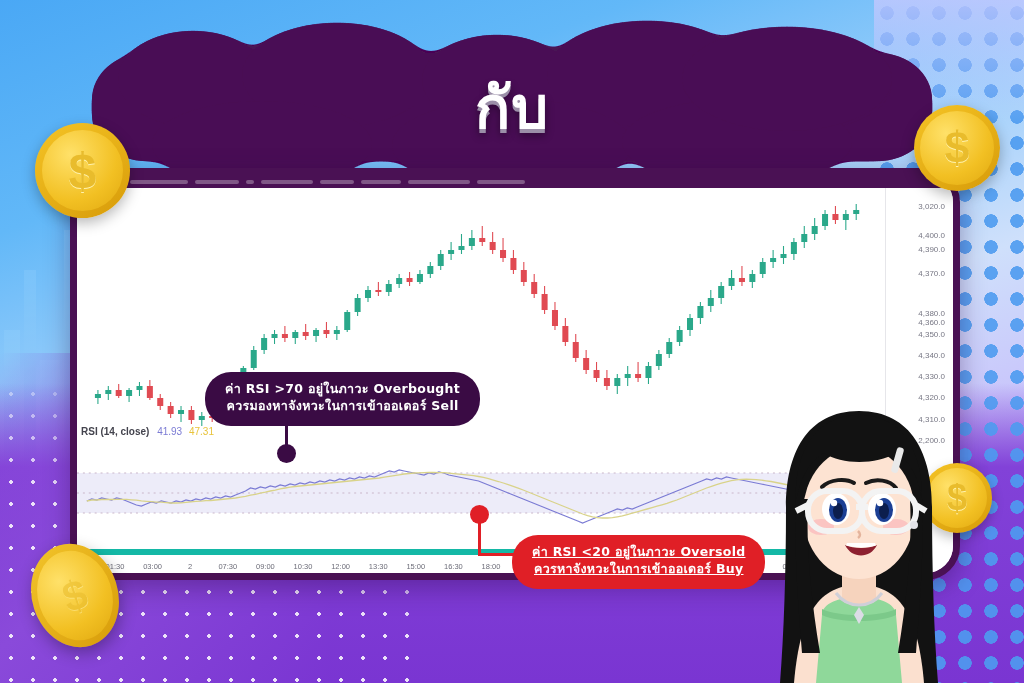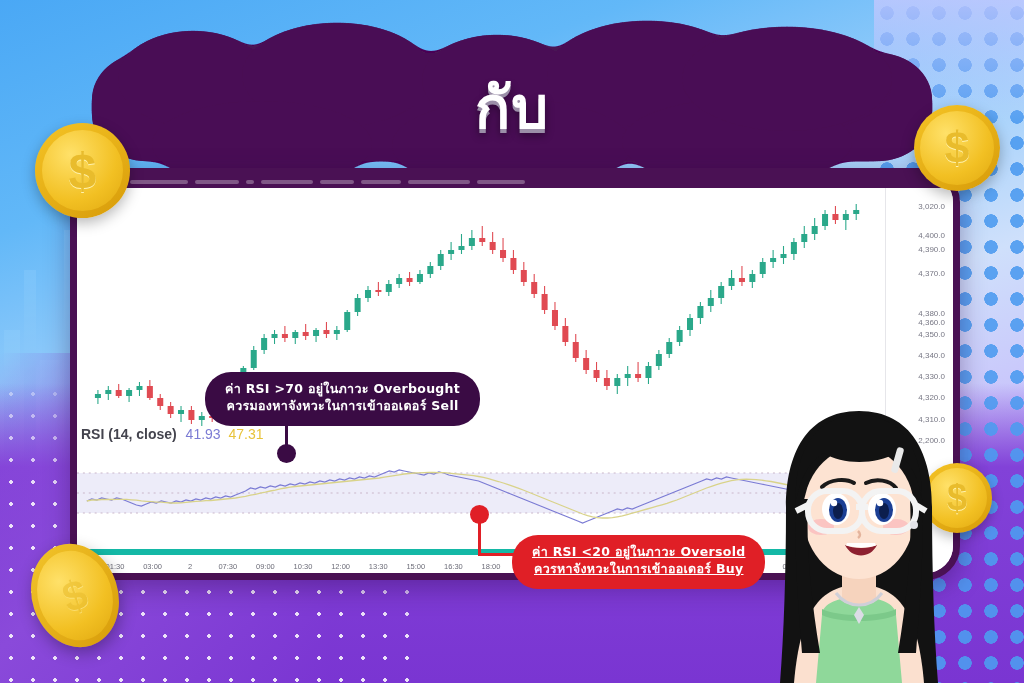--- a/index.html
+++ b/index.html
@@ -130,21 +130,21 @@
   #rsi-pane   { position:absolute; left:0; right:0; top:250px; height:110px; }
   #time-axis  { position:absolute; left:0; right:0; bottom:0; height:24px;
                 border-top:6px solid #14b8a6; }
   #time-axis .tick {
     position:absolute; top:7px; font-size:7.5px; color:#6c6c78;
     transform:translateX(-50%);
   }
 
   
   #rsi-legend {
-    position:absolute; left:4px; top:-12px; font-size:14px;
+    position:absolute; left:4px; top:-12px; font-size:10px;
     white-space:nowrap; z-index:5;
   }
   #rsi-legend .nm { color:#44444e; font-weight:bold; }
   #rsi-legend .v1 { color:#7b7bd4; margin-left:5px; }
   #rsi-legend .v2 { color:#e8c33a; margin-left:4px; }
 
   
   .callout {
     position:absolute; z-index:20;
     border-radius:26px;

